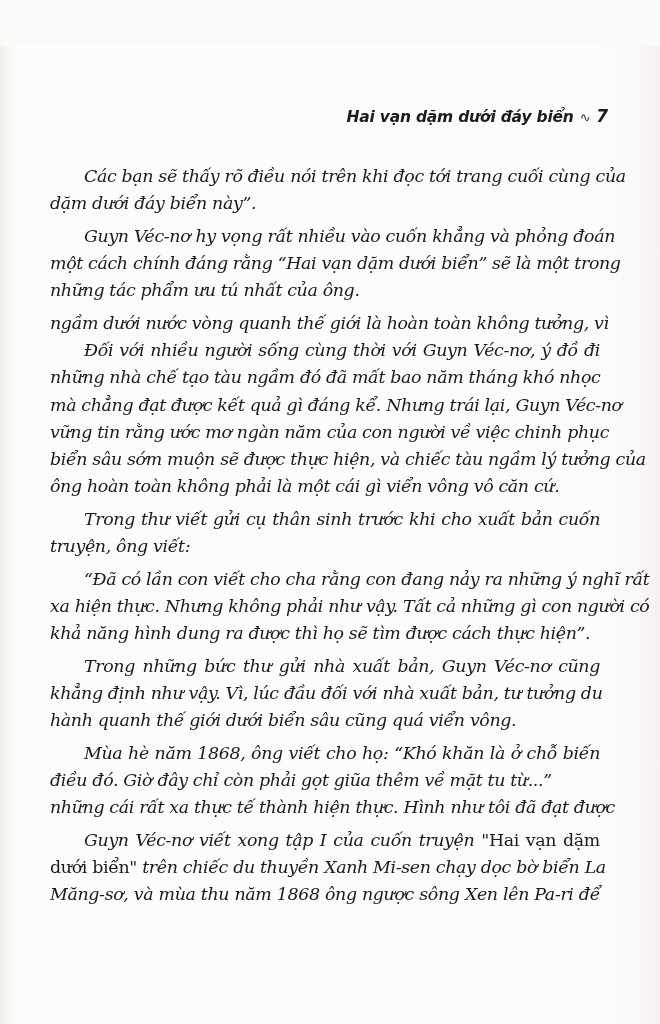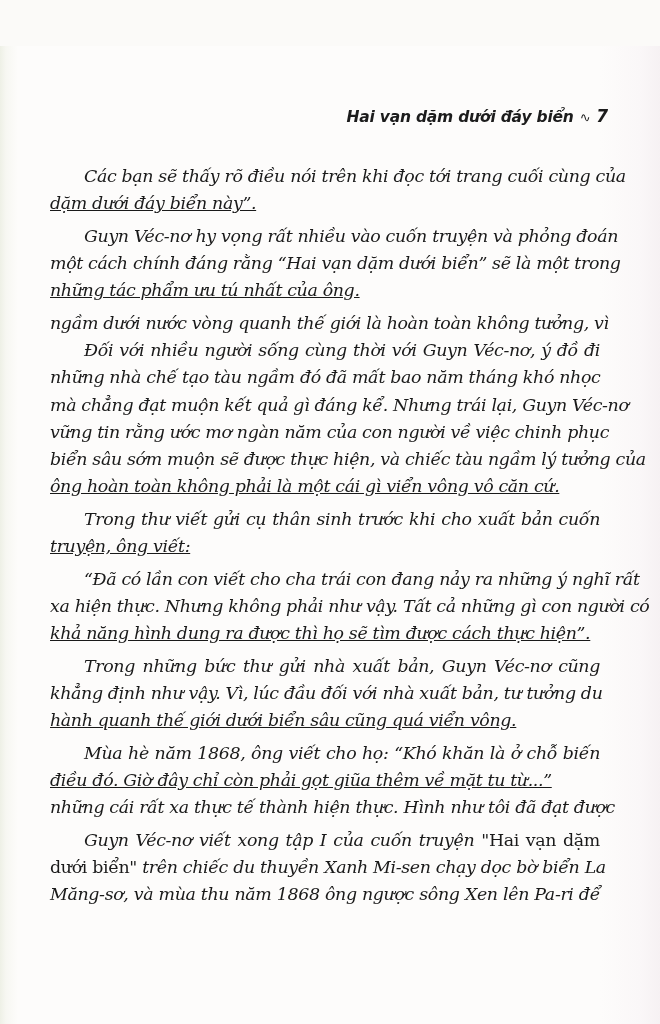--- a/index.html
+++ b/index.html
@@ -59,21 +59,20 @@
     white-space: nowrap;
     text-align: justify;
     text-align-last: justify;
     letter-spacing: -0.35px;
   }
   .line.indent {
     padding-left: 34px;
   }
   .line.last {
     text-align-last: left;
-    text-decoration: underline;
   }
   .para {
     margin-bottom: 5.5px;
   }
   .upright {
     font-style: normal;
   }
 </style>
 </head>
 <body>
@@ -85,42 +84,42 @@
   </div>
 
   <div class="body-text">
 
     <div class="para">
       <div class="line indent">Các bạn sẽ thấy rõ điều nói trên khi đọc tới trang cuối cùng của</div>
       <div class="line last">dặm dưới đáy biển này”.</div>
     </div>
 
     <div class="para">
-      <div class="line indent">Guyn Véc-nơ hy vọng rất nhiều vào cuốn truyện và phỏng đoán</div>
+      <div class="line indent">Guyn Véc-nơ hy vọng rất nhiều vào cuốn khẳng và phỏng đoán</div>
       <div class="line">một cách chính đáng rằng “Hai vạn dặm dưới biển” sẽ là một trong</div>
       <div class="line last">những tác phẩm ưu tú nhất của ông.</div>
     </div>
 
     <div class="para">
       <div class="line">ngầm dưới nước vòng quanh thế giới là hoàn toàn không tưởng, vì</div>
       <div class="line indent">Đối với nhiều người sống cùng thời với Guyn Véc-nơ, ý đồ đi</div>
       <div class="line">những nhà chế tạo tàu ngầm đó đã mất bao năm tháng khó nhọc</div>
-      <div class="line">mà chẳng đạt muộn kết quả gì đáng kể. Nhưng trái lại, Guyn Véc-nơ</div>
+      <div class="line">mà chẳng đạt được kết quả gì đáng kể. Nhưng trái lại, Guyn Véc-nơ</div>
       <div class="line">vững tin rằng ước mơ ngàn năm của con người về việc chinh phục</div>
       <div class="line">biển sâu sớm muộn sẽ được thực hiện, và chiếc tàu ngầm lý tưởng của</div>
       <div class="line last">ông hoàn toàn không phải là một cái gì viển vông vô căn cứ.</div>
     </div>
 
     <div class="para">
       <div class="line indent">Trong thư viết gửi cụ thân sinh trước khi cho xuất bản cuốn</div>
       <div class="line last">truyện, ông viết:</div>
     </div>
 
     <div class="para">
-      <div class="line indent">“Đã có lần con viết cho cha trái con đang nảy ra những ý nghĩ rất</div>
+      <div class="line indent">“Đã có lần con viết cho cha rằng con đang nảy ra những ý nghĩ rất</div>
       <div class="line">xa hiện thực. Nhưng không phải như vậy. Tất cả những gì con người có</div>
       <div class="line last">khả năng hình dung ra được thì họ sẽ tìm được cách thực hiện”.</div>
     </div>
 
     <div class="para">
       <div class="line indent">Trong những bức thư gửi nhà xuất bản, Guyn Véc-nơ cũng</div>
       <div class="line">khẳng định như vậy. Vì, lúc đầu đối với nhà xuất bản, tư tưởng du</div>
       <div class="line last">hành quanh thế giới dưới biển sâu cũng quá viển vông.</div>
     </div>
 

